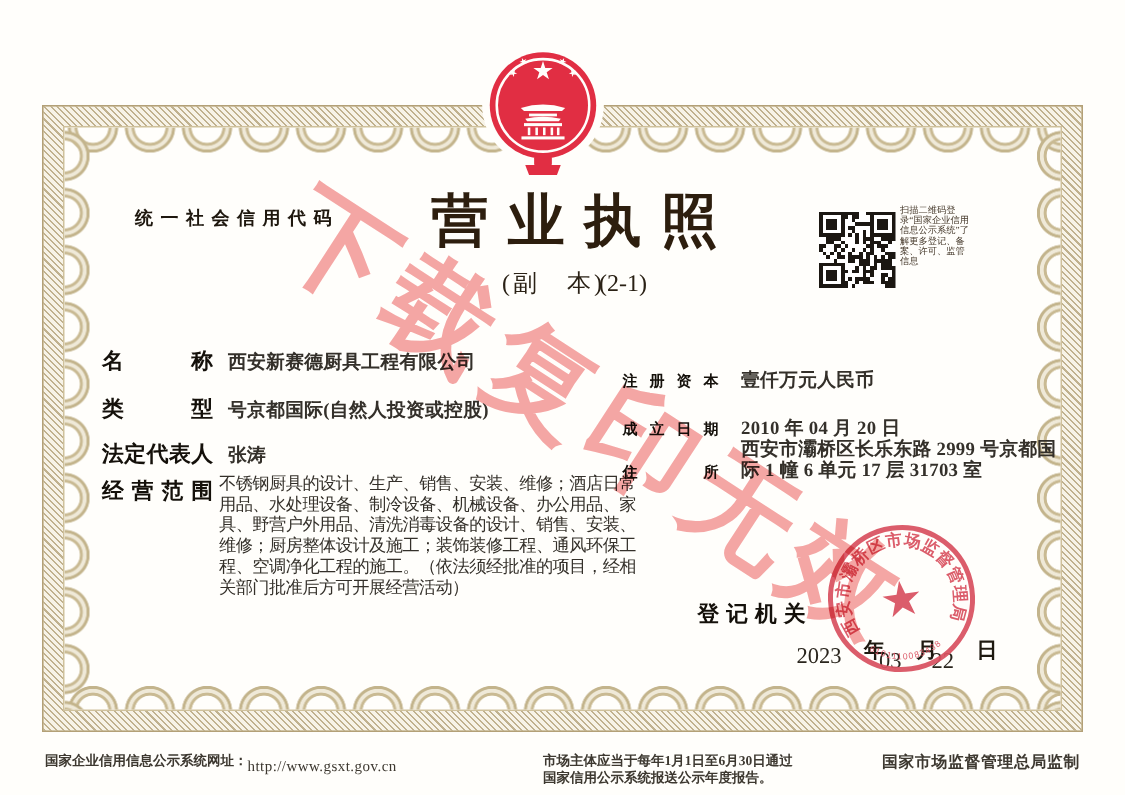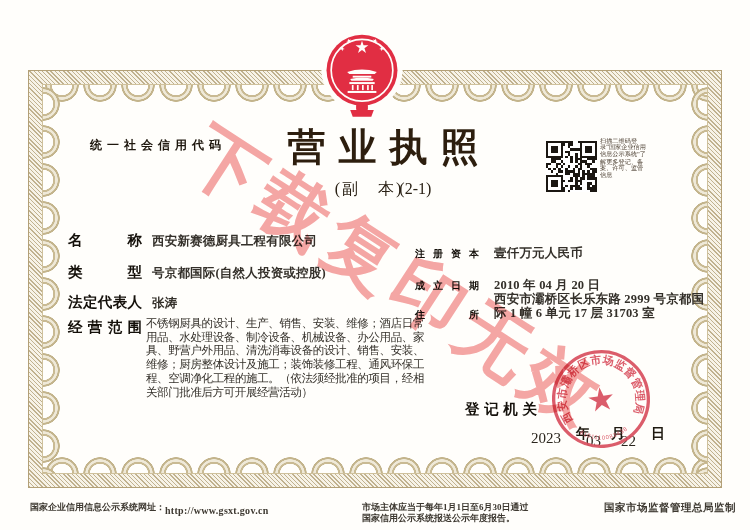--- a/index.html
+++ b/index.html
@@ -75,23 +75,23 @@
         transform:rotate(-8deg);opacity:.92;}
 
   .watermark{position:absolute;left:222px;top:106px;z-index:5;white-space:nowrap;
              font-size:73px;font-weight:700;letter-spacing:7px;color:rgba(238,113,113,.62);
              transform:rotate(33deg);transform-origin:0 0;mix-blend-mode:multiply;
              font-family:"Liberation Serif",serif;pointer-events:none;}
 
   .footer{position:absolute;left:0;top:497px;width:750px;height:33px;z-index:2;
           color:#3d3830;font-size:9px;font-family:"Liberation Serif",serif;}
   .f-left{position:absolute;left:30px;top:4px;font-weight:700;}
-  .f-url{position:relative;top:4px;font-size:10px;font-weight:700;letter-spacing:.3px;}
+  .f-url{position:relative;top:4px;font-size:10px;font-weight:400;letter-spacing:.3px;}
   .f-mid{position:absolute;left:362px;top:5px;width:175px;line-height:10.5px;font-weight:700;}
-  .f-right{position:absolute;left:604px;top:4px;font-size:10.5px;font-weight:700;letter-spacing:.5px;}
+  .f-right{position:absolute;left:588px;top:4px;font-size:10.5px;font-weight:700;letter-spacing:.5px;}
 </style>
 </head>
 <body>
 
 <div class="page">
 
   <div class="frame">
     <div class="frame-inner">
       <div class="sc sc-top"></div>
       <div class="sc sc-bottom"></div>

